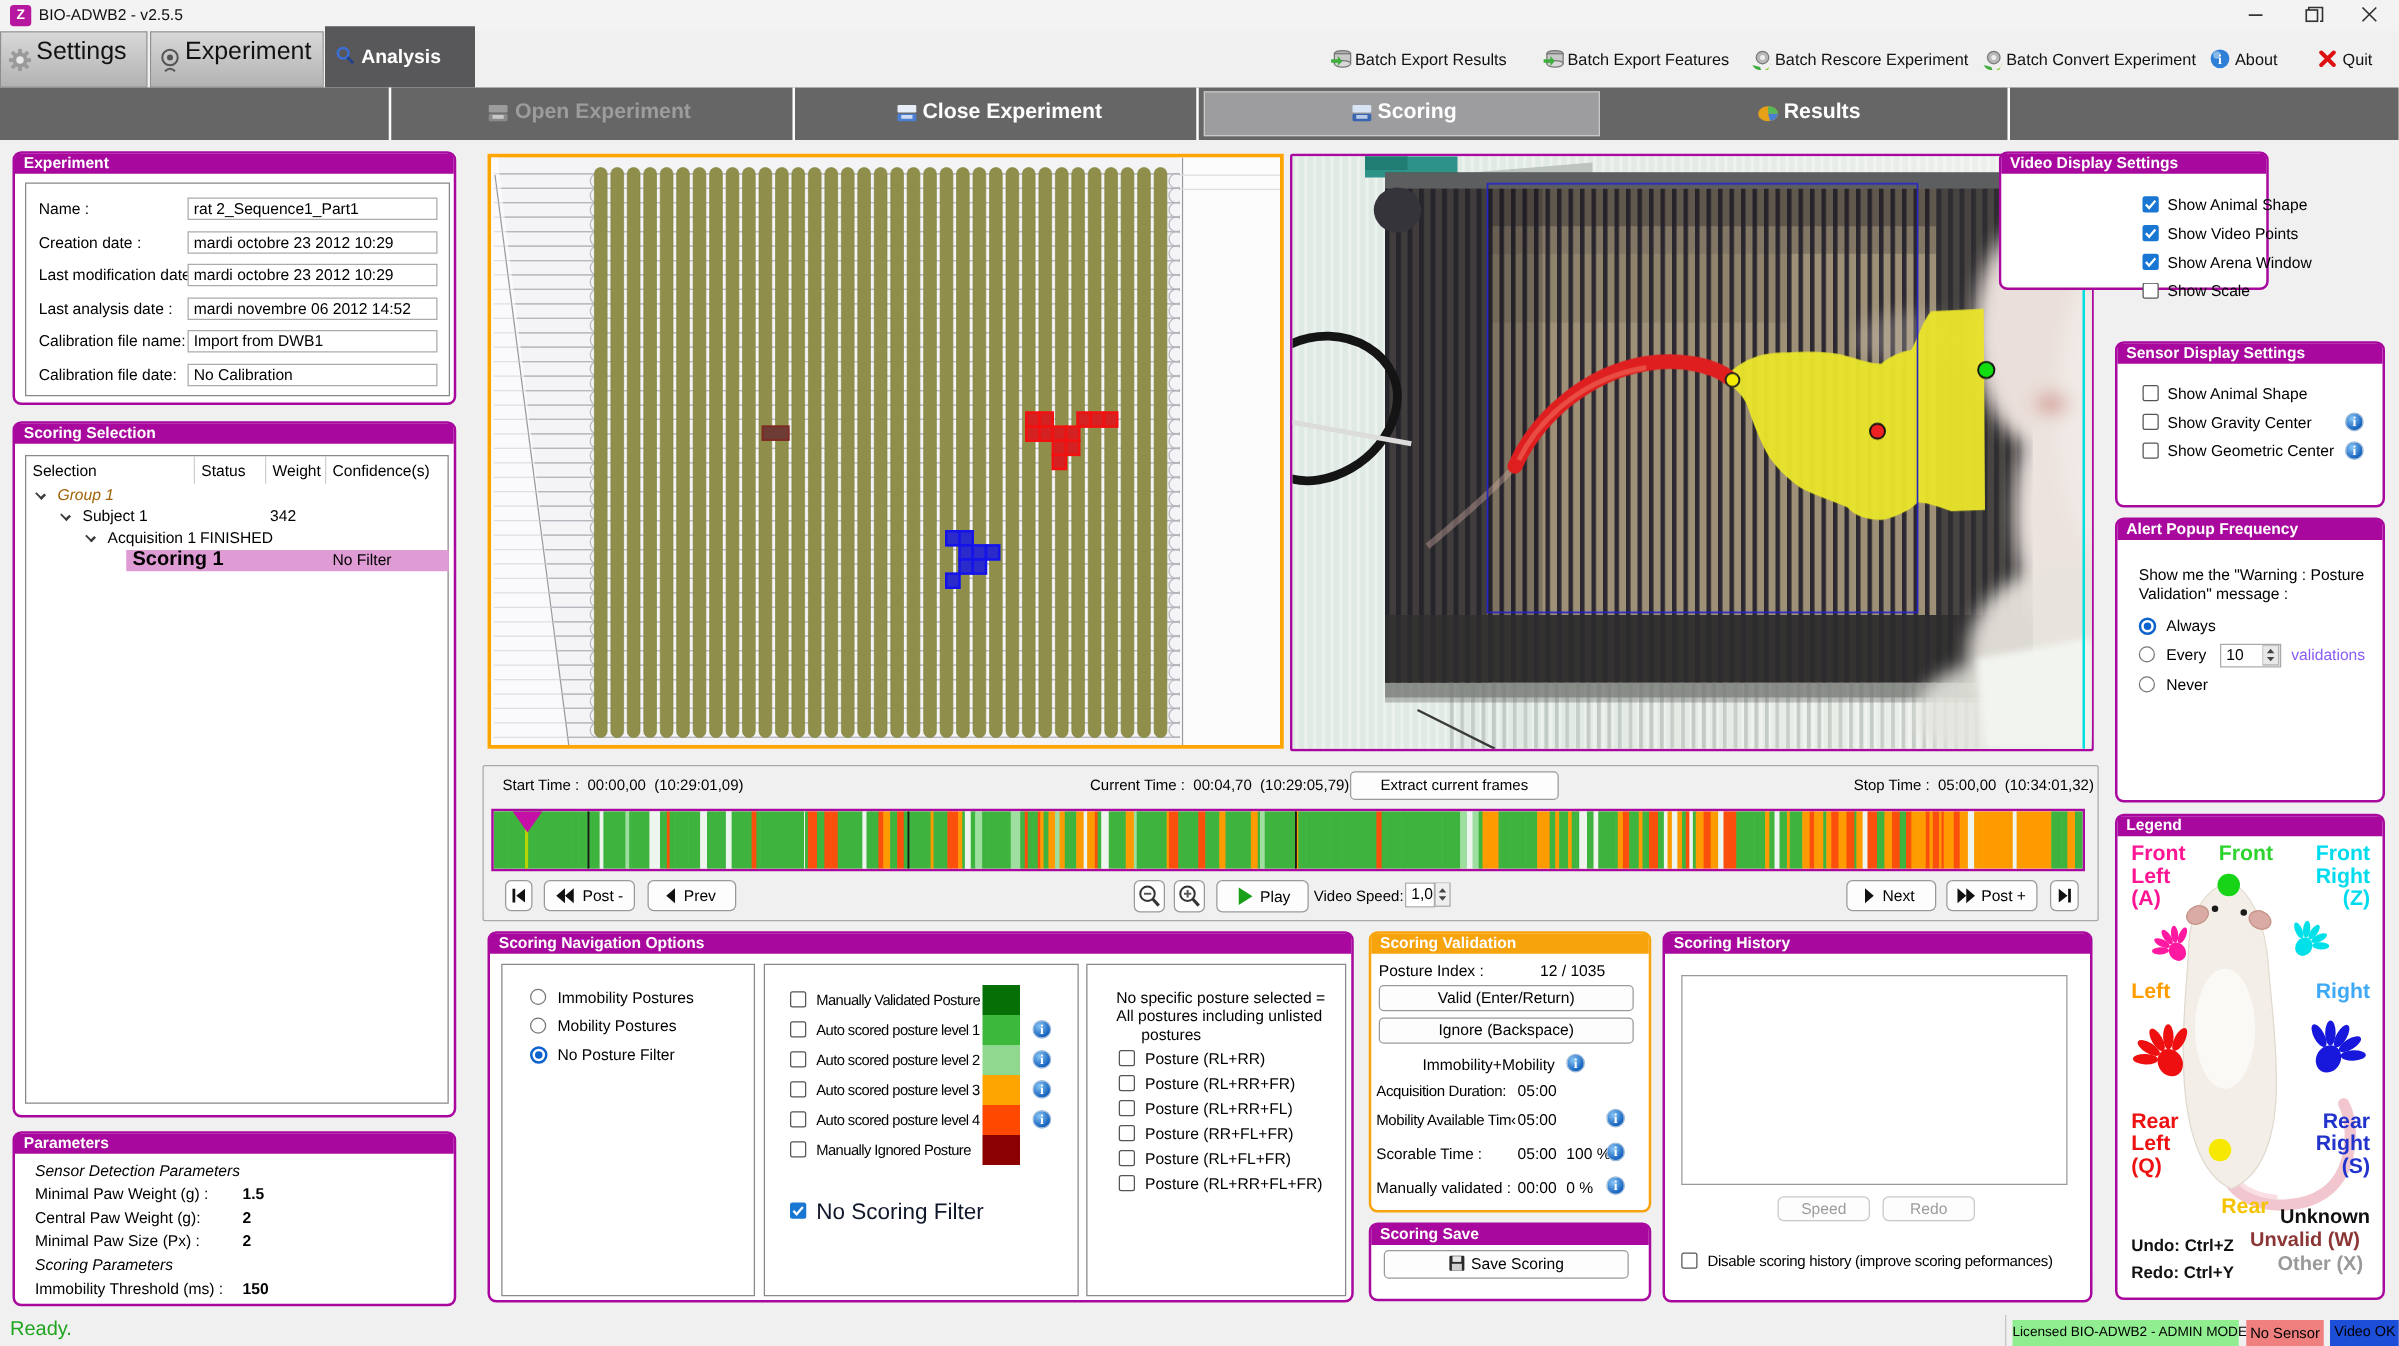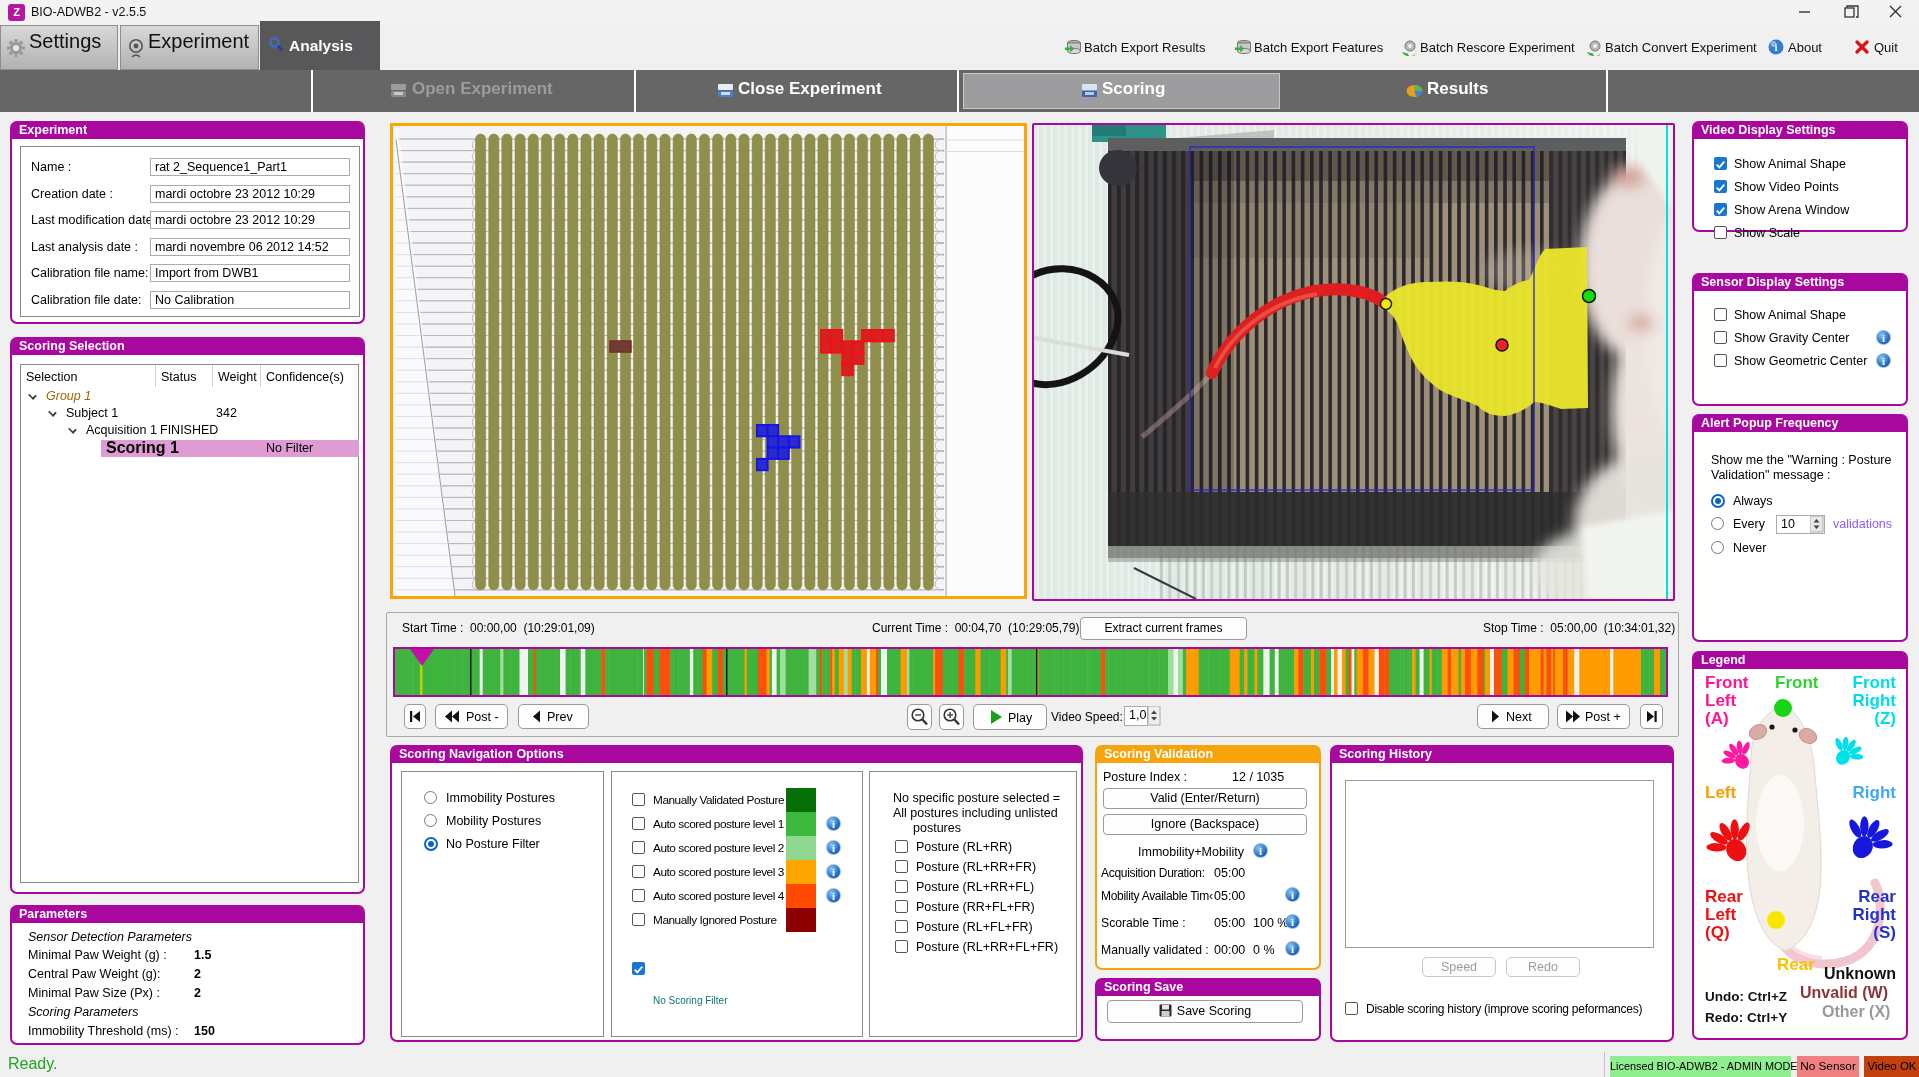--- a/index.html
+++ b/index.html
@@ -793,21 +793,21 @@
 <div class="cb" style="left:632px;top:889px"></div>
 <div class="lbl" style="left:653px;top:889px;font-size:11.8px;color:#000;letter-spacing:-0.45px">Auto scored posture level 4</div>
 <div class="a" style="left:786px;top:884px;width:30px;height:24px;background:#ff4800"></div>
 <div class="info" style="left:826px;top:888px">i</div>
 <div class="cb" style="left:632px;top:913px"></div>
 <div class="lbl" style="left:653px;top:913px;font-size:11.8px;color:#000;letter-spacing:-0.45px">Manually Ignored Posture</div>
 <div class="a" style="left:786px;top:908px;width:30px;height:24px;background:#8b0000"></div>
 <div class="cbc" style="left:632px;top:962px"><svg width="13" height="13">
       <path d="M2.7 6.6 L5.3 9.4 L10.3 3.6" stroke="#fff" stroke-width="1.8" fill="none"></path>
     </svg></div>
-<div class="lbl" style="left:653px;top:962px;font-size:10px;color:#0f766e;margin-top:32px;">No Scoring Filter</div>
+<div class="lbl" style="left:653px;top:962px;font-size:18px;color:#0f172a;">No Scoring Filter</div>
 <div class="ibox" style="left:869px;top:771px;width:208px;height:266px"></div>
 <div class="lbl" style="left:893px;top:791px;font-size:12.5px;color:#000;">No specific posture selected =</div>
 <div class="lbl" style="left:893px;top:806px;font-size:12.5px;color:#000;">All postures including unlisted</div>
 <div class="lbl" style="left:893px;top:821px;font-size:12.5px;color:#000;padding-left:20px;">postures</div>
 <div class="cb" style="left:895px;top:840px"></div>
 <div class="lbl" style="left:916px;top:840px;font-size:12.5px;color:#000;">Posture (RL+RR)</div>
 <div class="cb" style="left:895px;top:860px"></div>
 <div class="lbl" style="left:916px;top:860px;font-size:12.5px;color:#000;">Posture (RL+RR+FR)</div>
 <div class="cb" style="left:895px;top:880px"></div>
 <div class="lbl" style="left:916px;top:880px;font-size:12.5px;color:#000;">Posture (RL+RR+FL)</div>
@@ -916,21 +916,21 @@
 <div class="lbl" style="left:1705px;top:926px;font-size:17px;color:#ee1111;font-weight:bold;">(Q)</div>
 <div class="lbl" style="left:1848px;top:890px;font-size:17px;color:#2233cc;font-weight:bold;width:48px;text-align:right">Rear</div>
 <div class="lbl" style="left:1848px;top:908px;font-size:17px;color:#2233cc;font-weight:bold;width:48px;text-align:right">Right</div>
 <div class="lbl" style="left:1848px;top:926px;font-size:17px;color:#2233cc;font-weight:bold;width:48px;text-align:right">(S)</div>
 <div class="lbl" style="left:1777px;top:958px;font-size:17px;color:#f5c400;font-weight:bold;">Rear</div>
 <div class="lbl" style="left:1824px;top:967px;font-size:16px;color:#111;font-weight:bold;">Unknown</div>
 <div class="lbl" style="left:1800px;top:986px;font-size:16px;color:#8b3535;font-weight:bold;">Unvalid (W)</div>
 <div class="lbl" style="left:1822px;top:1005px;font-size:16px;color:#999;font-weight:bold;">Other (X)</div>
 <div class="lbl" style="left:1705px;top:990px;font-size:13.5px;color:#111;font-weight:bold;">Undo: Ctrl+Z</div>
 <div class="lbl" style="left:1705px;top:1011px;font-size:13.5px;color:#111;font-weight:bold;">Redo: Ctrl+Y</div>
-<div class="panel" style="left:1692px;top:121px;width:216px;height:111px">
+<div class="panel" style="left:1599px;top:121px;width:216px;height:111px">
     <div class="pt">Video Display Settings</div>
   </div>
 <div class="cbc" style="left:1714px;top:157px"><svg width="13" height="13">
       <path d="M2.7 6.6 L5.3 9.4 L10.3 3.6" stroke="#fff" stroke-width="1.8" fill="none"></path>
     </svg></div>
 <div class="lbl" style="left:1734px;top:157px;font-size:12.5px;color:#000;">Show Animal Shape</div>
 <div class="cbc" style="left:1714px;top:180px"><svg width="13" height="13">
       <path d="M2.7 6.6 L5.3 9.4 L10.3 3.6" stroke="#fff" stroke-width="1.8" fill="none"></path>
     </svg></div>
 <div class="lbl" style="left:1734px;top:180px;font-size:12.5px;color:#000;">Show Video Points</div>
@@ -968,12 +968,12 @@
     <path d="M3.5 6.5 L6.5 3 L9.5 6.5 Z" fill="#444"></path>
     <path d="M3.5 9.5 L6.5 13 L9.5 9.5 Z" fill="#444"></path>
   </svg>
 <div class="lbl" style="left:1833px;top:517px;font-size:12.5px;color:#8b5cf6;">validations</div>
 <div class="rad" style="left:1711px;top:541px"></div>
 <div class="lbl" style="left:1733px;top:541px;font-size:12.5px;color:#000;">Never</div>
 <div class="lbl" style="left:8px;top:1057px;font-size:16px;color:#1fa51f;">Ready.</div>
 <div class="a" style="left:1604px;top:1052px;width:1px;height:25px;background:#c4c4c4"></div>
 <div class="a" style="left:1610px;top:1056px;width:181px;height:21px;background:#90ee90;font-size:10.9px;line-height:21px;text-align:center;white-space:nowrap">Licensed BIO-ADWB2 - ADMIN MODE</div>
 <div class="a" style="left:1797px;top:1056px;width:62px;height:21px;background:#f08080;font-size:11.8px;line-height:21px;text-align:center">No Sensor</div>
-<div class="a" style="left:1864px;top:1056px;width:56px;height:21px;background:#c2410c;font-size:11.5px;line-height:21px;text-align:center">Video OK</div>
+<div class="a" style="left:1864px;top:1056px;width:56px;height:21px;background:#1d4ed8;font-size:11.5px;line-height:21px;text-align:center">Video OK</div>
 </body></html>

